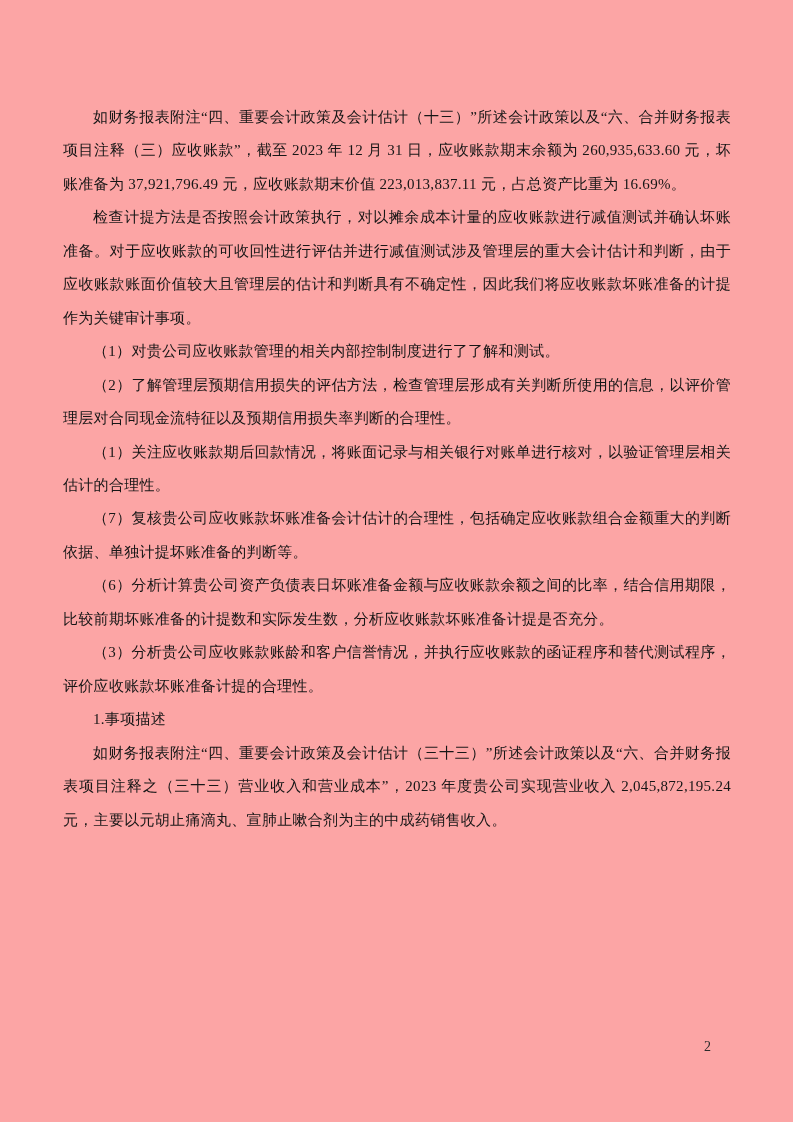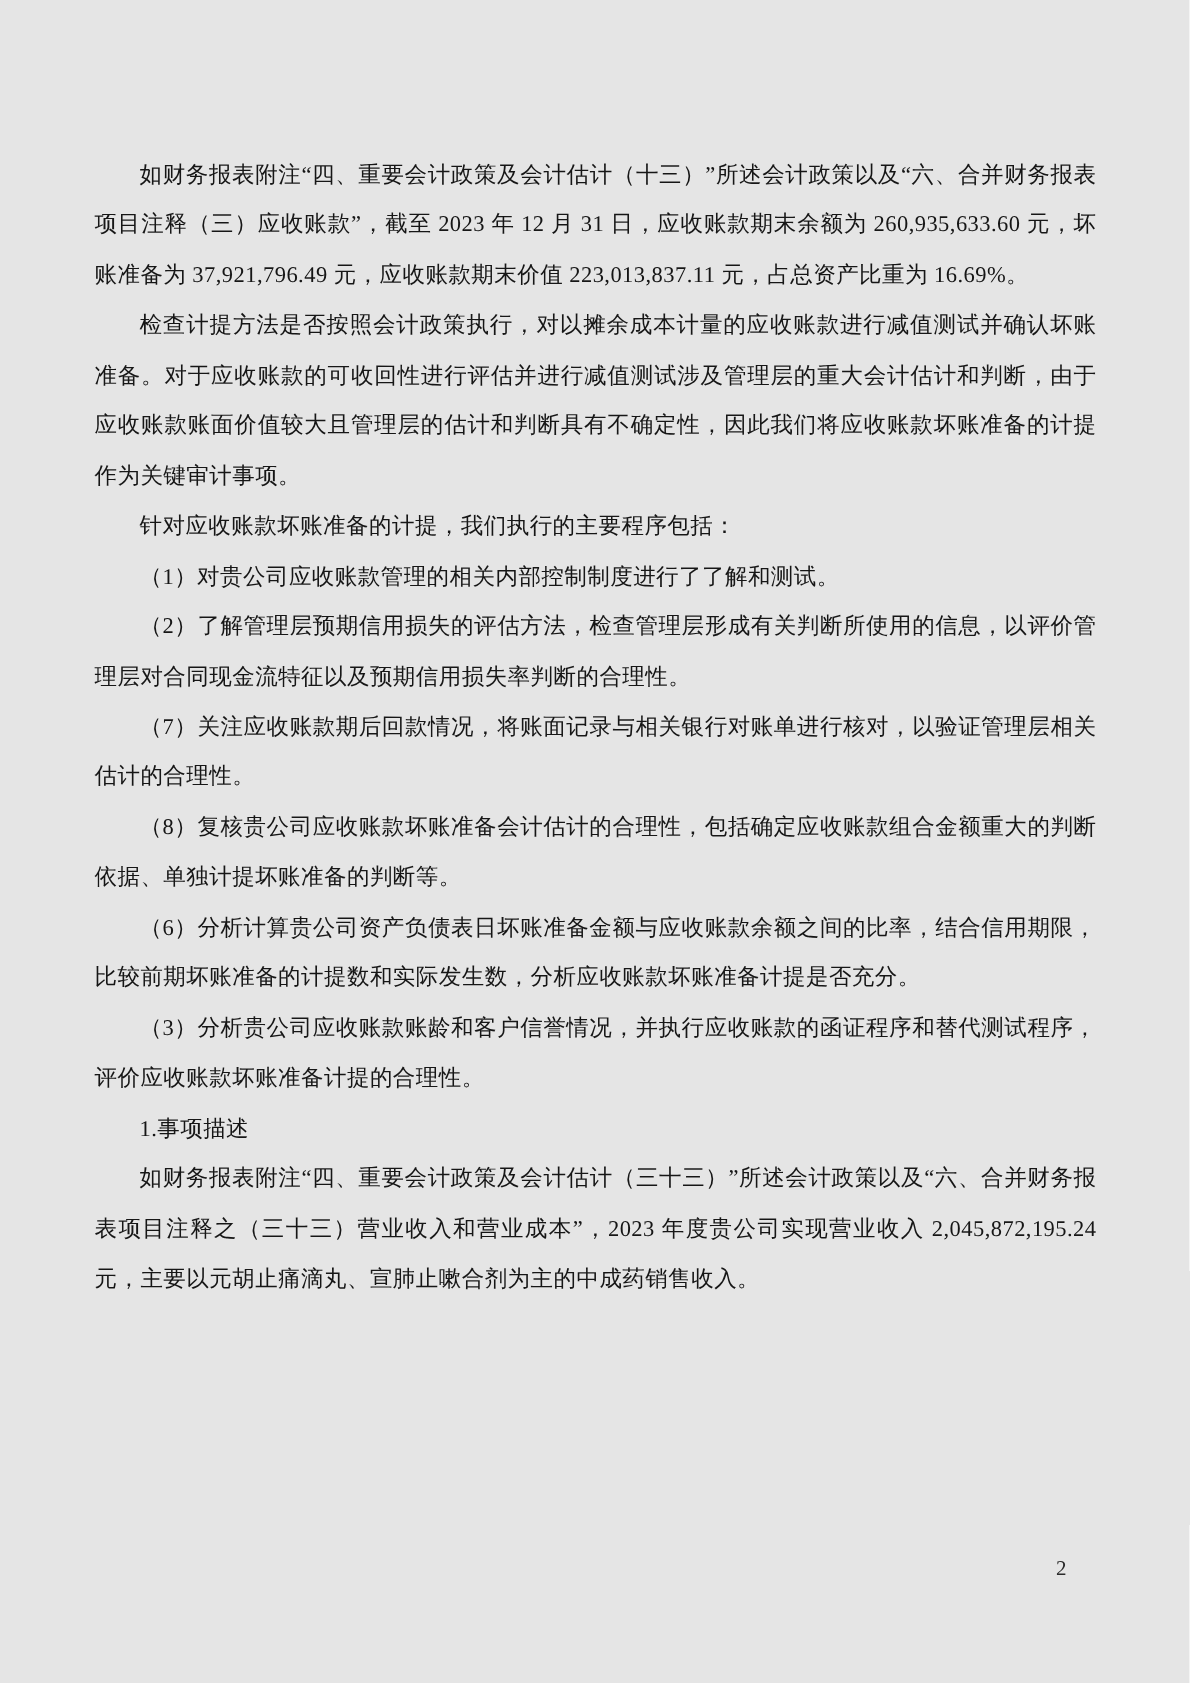--- a/index.html
+++ b/index.html
@@ -4,21 +4,21 @@
 <style>
   html, body {
     margin: 0;
     padding: 0;
     background: #ffffff;
   }
   .page {
     position: relative;
     width: 793px;
     height: 1122px;
-    background: #e5e5e5;
+    background: #fca5a5;
     overflow: hidden;
     font-family: "Liberation Serif", "DejaVu Serif", serif;
     color: #161616;
   }
   .content {
     position: absolute;
     left: 63px;
     top: 101px;
     width: 668px;
   }
@@ -41,24 +41,23 @@
     color: #2b2b2b;
   }
 </style>
 </head>
 <body>
 
 <div class="page">
   <div class="content">
     <p class="para">如财务报表附注“四、重要会计政策及会计估计（十三）”所述会计政策以及“六、合并财务报表项目注释（三）应收账款”，截至 2023 年 12 月 31 日，应收账款期末余额为 260,935,633.60 元，坏账准备为 37,921,796.49 元，应收账款期末价值 223,013,837.11 元，占总资产比重为 16.69%。</p>
     <p class="para">检查计提方法是否按照会计政策执行，对以摊余成本计量的应收账款进行减值测试并确认坏账准备。对于应收账款的可收回性进行评估并进行减值测试涉及管理层的重大会计估计和判断，由于应收账款账面价值较大且管理层的估计和判断具有不确定性，因此我们将应收账款坏账准备的计提作为关键审计事项。</p>
-    <p class="para">针对应收账款坏账准备的计提，我们执行的主要程序包括：</p>
     <p class="para">（1）对贵公司应收账款管理的相关内部控制制度进行了了解和测试。</p>
     <p class="para">（2）了解管理层预期信用损失的评估方法，检查管理层形成有关判断所使用的信息，以评价管理层对合同现金流特征以及预期信用损失率判断的合理性。</p>
-    <p class="para">（7）关注应收账款期后回款情况，将账面记录与相关银行对账单进行核对，以验证管理层相关估计的合理性。</p>
-    <p class="para">（8）复核贵公司应收账款坏账准备会计估计的合理性，包括确定应收账款组合金额重大的判断依据、单独计提坏账准备的判断等。</p>
+    <p class="para">（1）关注应收账款期后回款情况，将账面记录与相关银行对账单进行核对，以验证管理层相关估计的合理性。</p>
+    <p class="para">（7）复核贵公司应收账款坏账准备会计估计的合理性，包括确定应收账款组合金额重大的判断依据、单独计提坏账准备的判断等。</p>
     <p class="para">（6）分析计算贵公司资产负债表日坏账准备金额与应收账款余额之间的比率，结合信用期限，比较前期坏账准备的计提数和实际发生数，分析应收账款坏账准备计提是否充分。</p>
     <p class="para">（3）分析贵公司应收账款账龄和客户信誉情况，并执行应收账款的函证程序和替代测试程序，评价应收账款坏账准备计提的合理性。</p>
     <p class="para">1.事项描述</p>
     <p class="para">如财务报表附注“四、重要会计政策及会计估计（三十三）”所述会计政策以及“六、合并财务报表项目注释之（三十三）营业收入和营业成本”，2023 年度贵公司实现营业收入 2,045,872,195.24 元，主要以元胡止痛滴丸、宣肺止嗽合剂为主的中成药销售收入。</p>
   </div>
   <div class="page-number">2</div>
 </div>
 
 </body></html>

